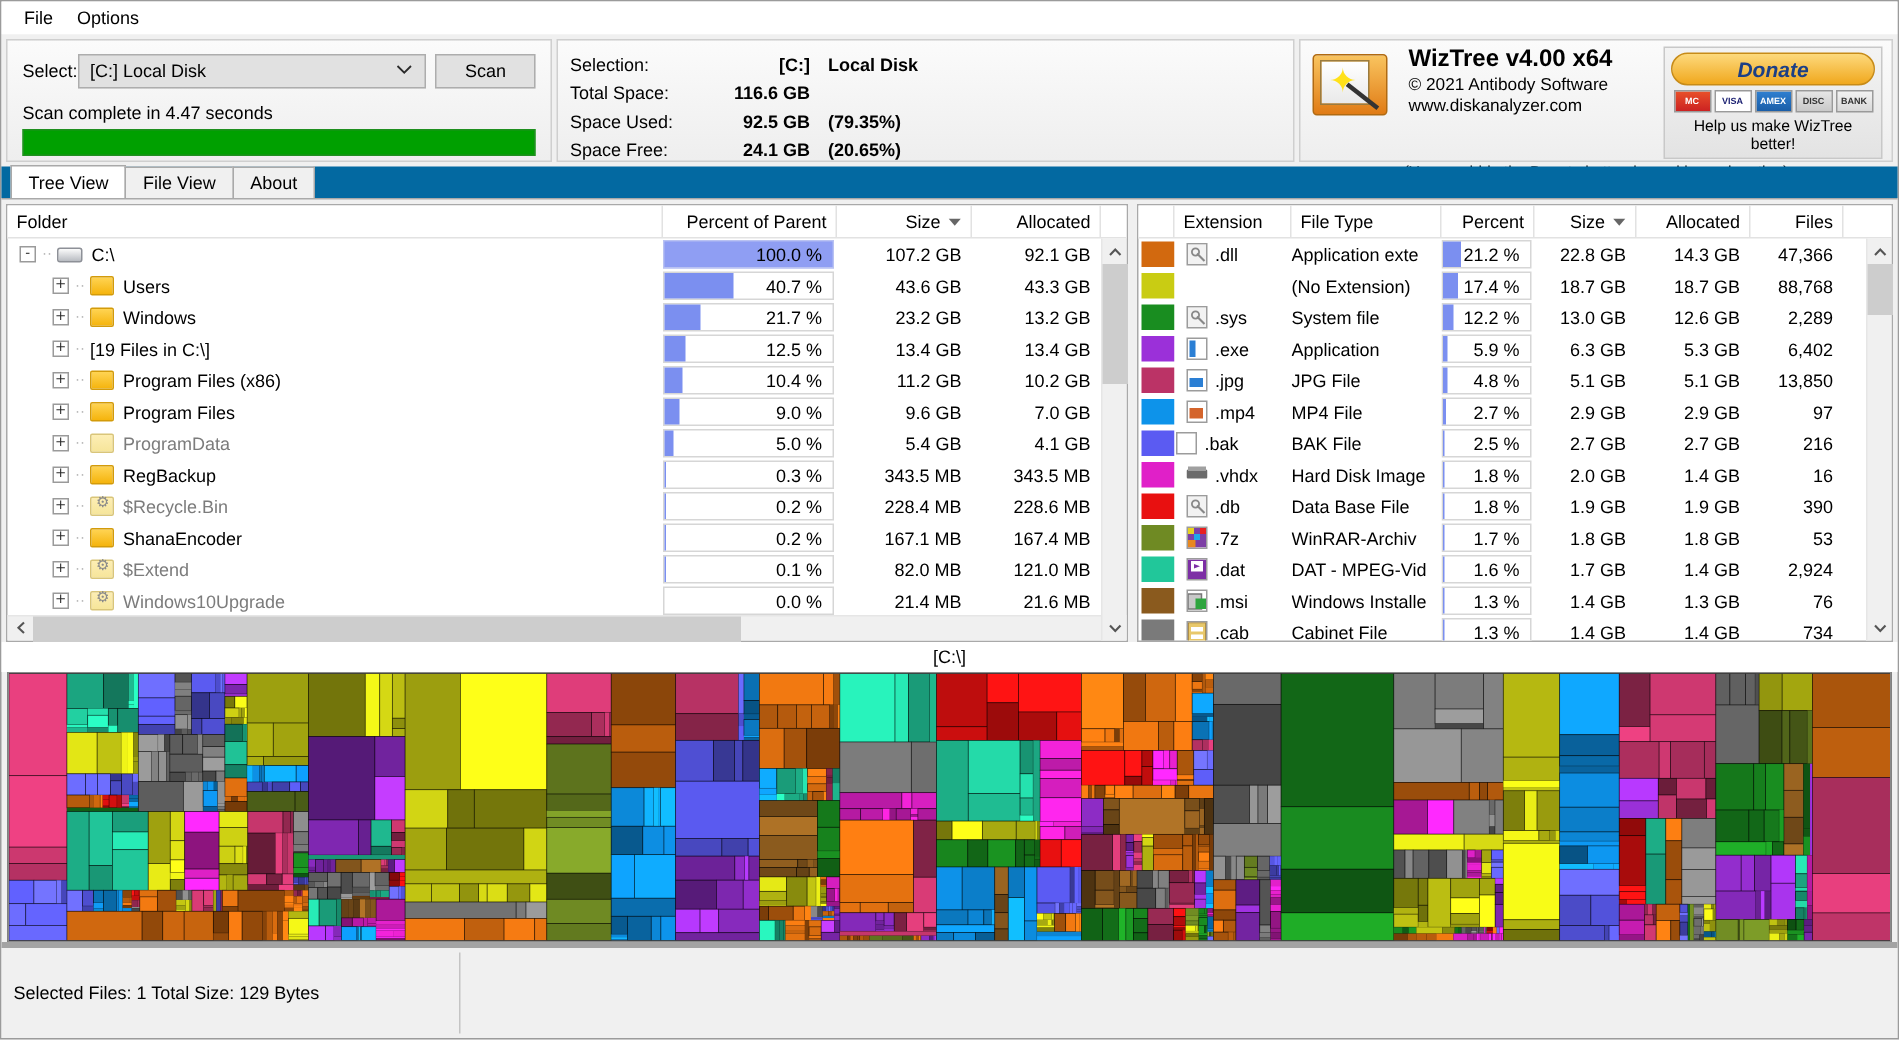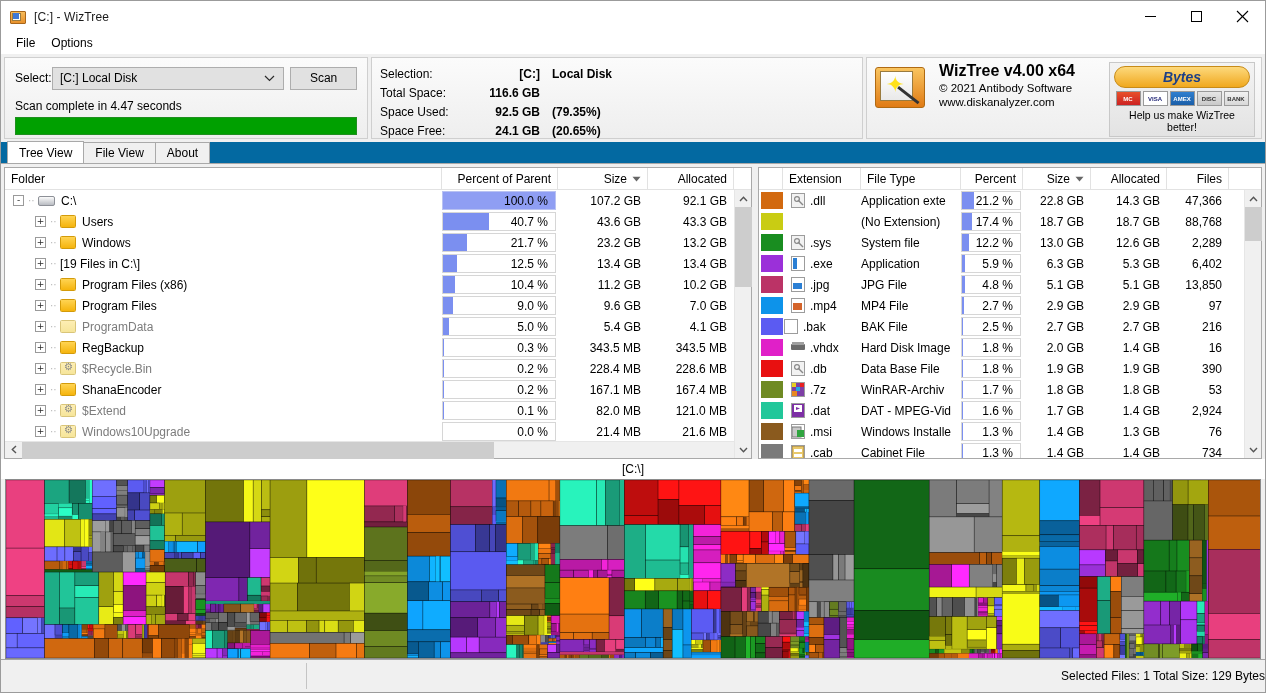--- a/index.html
+++ b/index.html
@@ -303,58 +303,33 @@
     border: 1px solid #8a8a8a; background: #000;
     position: relative; overflow: hidden;
   }
   .treemap-wrap svg { display: block; }
 
   
   .statusbar {
     flex: 1 1 auto;
     display: flex; align-items: center;
     font-size: 12px; background: #f0f0f0;
-    border-top: 1px solid #a3a3a3;
-    padding-left: 8px; position: relative; justify-content: flex-end;
+    border-top: 4px solid #a3a3a3;
+    padding-left: 8px; position: relative;
   }
   .sb-sep {
     position: absolute; left: 305px; top: 3px; bottom: 3px;
     width: 1px; background: #c4c4c4;
   }
 </style>
 </head>
 <body>
 
 <div class="window">
 
-  <div class="titlebar">
-    <div class="app-icon">
-      <div class="folder"></div>
-        <div class="paper"></div>
-        <div class="star"></div>
-    </div>
-    <div class="title">[C:]  - WizTree</div>
-    <div class="spacer"></div>
-    <div class="winbtn">
-      <svg width="13" height="13" viewBox="0 0 13 13">
-          <line x1="1" y1="6.5" x2="12" y2="6.5" stroke="#000" stroke-width="1"></line>
-        </svg>
-    </div>
-    <div class="winbtn">
-      <svg width="13" height="13" viewBox="0 0 13 13">
-          <rect x="1.5" y="1.5" width="10" height="10" fill="none" stroke="#000" stroke-width="1"></rect>
-        </svg>
-    </div>
-    <div class="winbtn">
-      <svg width="13" height="13" viewBox="0 0 13 13">
-          <line x1="1" y1="1" x2="12" y2="12" stroke="#000" stroke-width="1.1"></line>
-          <line x1="12" y1="1" x2="1" y2="12" stroke="#000" stroke-width="1.1"></line>
-        </svg>
-    </div>
-  </div>
 
   <div class="menubar">
     <div class="menu-item">File</div>
     <div class="menu-item">Options</div>
   </div>
 
   <div class="toppanel">
 
     <div class="tp-box tp-left">
       <div class="row1">
@@ -403,21 +378,21 @@
             <div class="lpaper"></div>
           <div class="lstar">✦</div>
             <div class="lwand"></div>
         </div>
         <div class="brandtext">
           <div class="brand-title">WizTree v4.00 x64</div>
           <div class="brand-sub">© 2021 Antibody Software</div>
           <div class="brand-url">www.diskanalyzer.com</div>
         </div>
         <div class="donatebox">
-          <div class="donatebtn">Bytes</div>
+          <div class="donatebtn">Donate</div>
           <div class="cards">
             <div class="card mc">MC</div>
             <div class="card visa">VISA</div>
             <div class="card amex">AMEX</div>
             <div class="card disc">DISC</div>
             <div class="card bank">BANK</div>
           </div>
           <div class="donate-help">Help us make WizTree better!</div>
         </div>
       </div>

